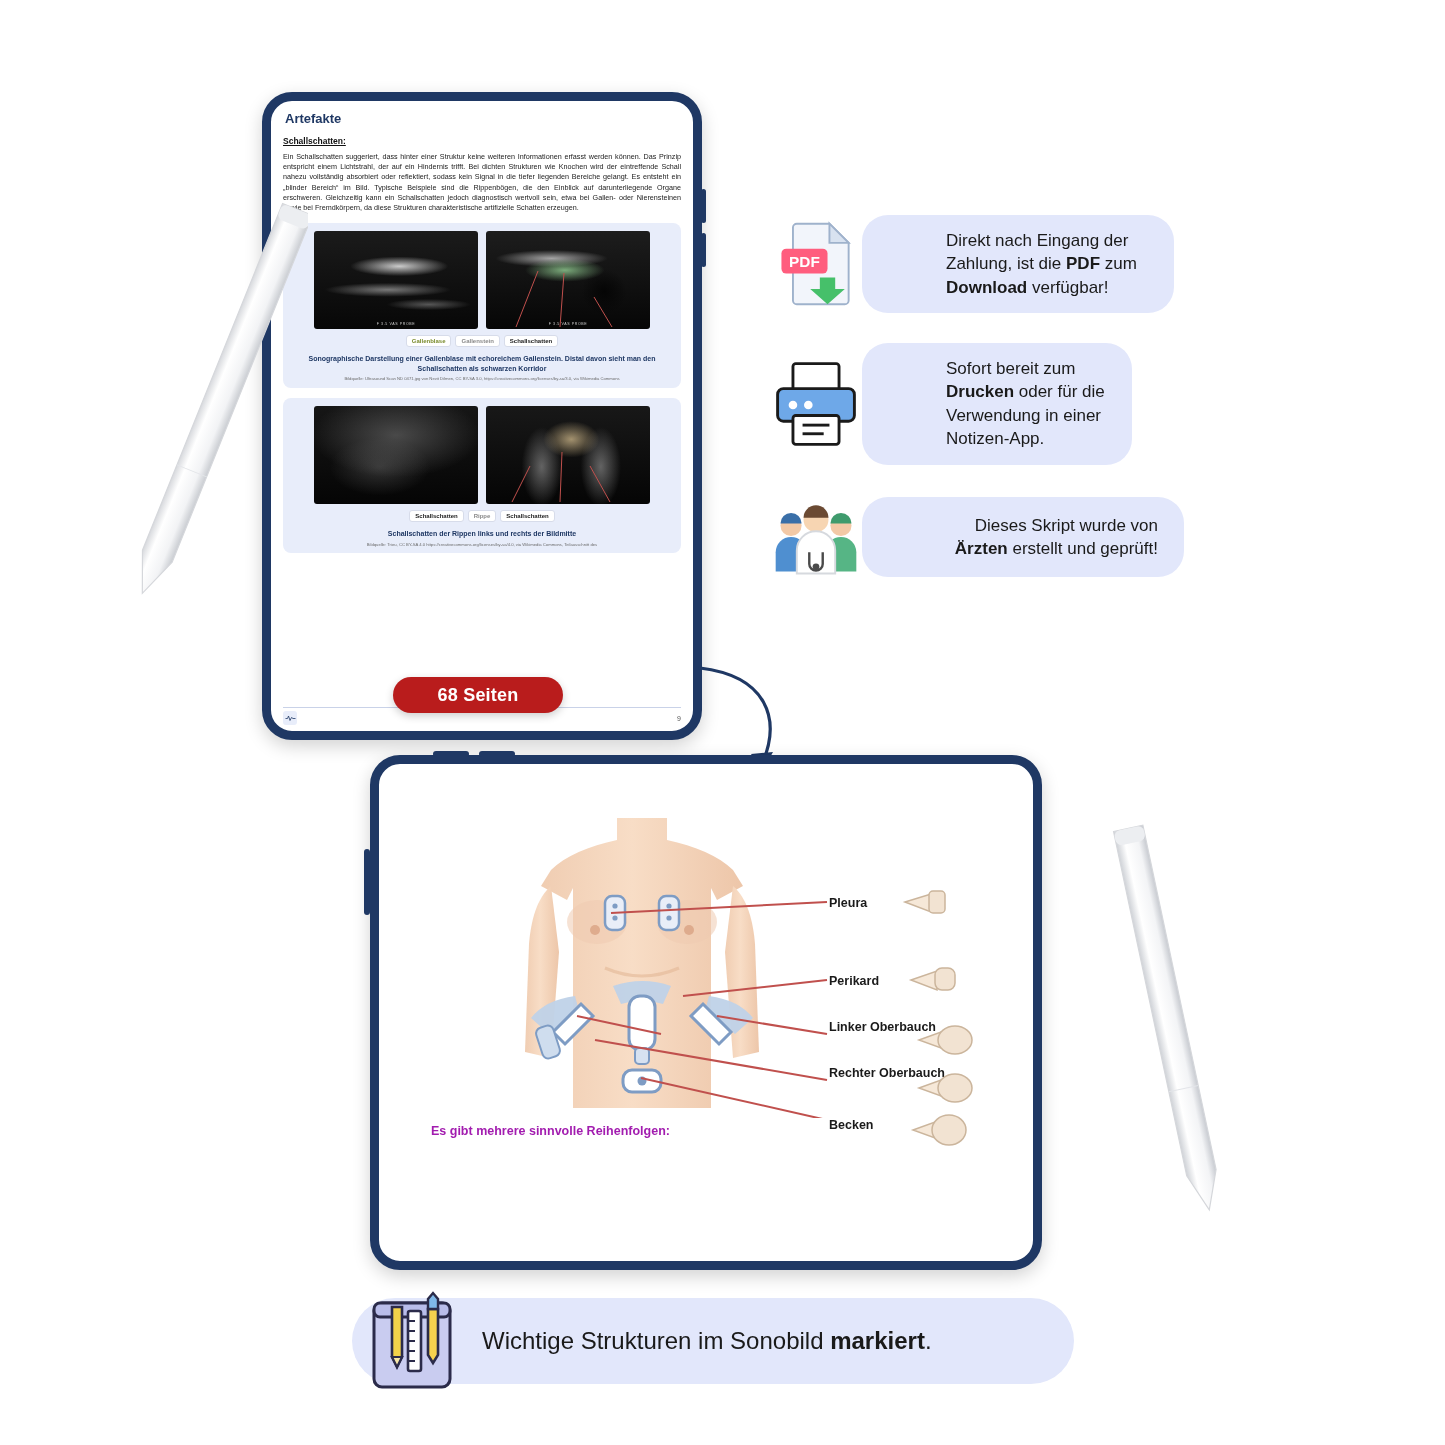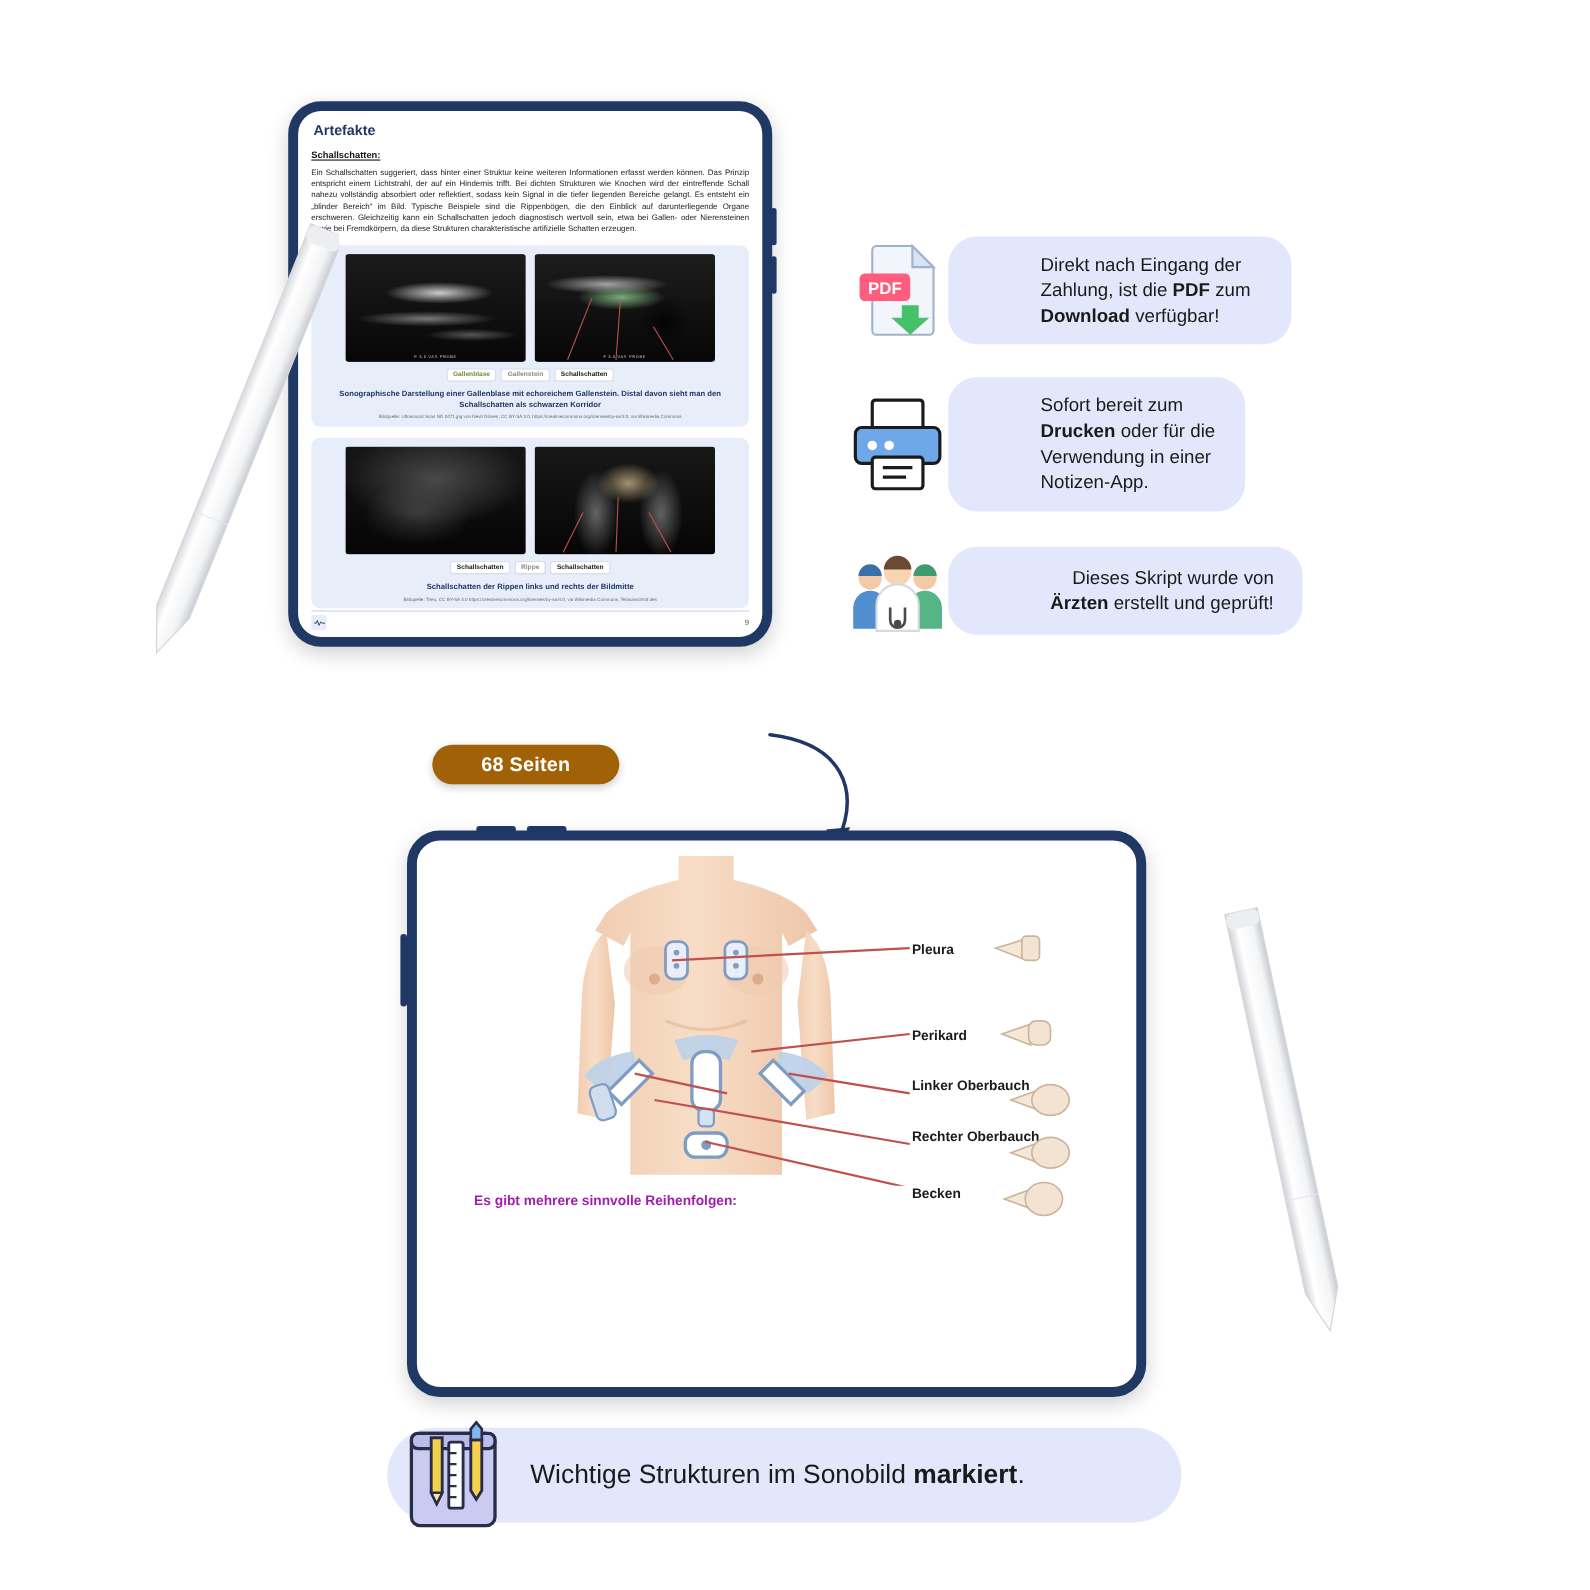--- a/index.html
+++ b/index.html
@@ -28,21 +28,21 @@
     position: absolute;
     background: #1f3864;
     border-radius: 3px;
   }
 
   
   #tablet-top {
     left: 262px;
     top: 92px;
     width: 440px;
-    height: 496px;
+    height: 648px;
   }
   #tablet-top .page {
     position: absolute;
     inset: 0;
     padding: 10px 12px 0 12px;
     box-sizing: border-box;
     overflow: hidden;
   }
   .page-title {
     color: #1f3864;
@@ -173,21 +173,21 @@
     display: flex; align-items: center; justify-content: center;
   }
   .page-num { font-size: 7px; color: #555; }
 
   .pages-badge {
     position: absolute;
     left: 393px;
     top: 677px;
     width: 170px;
     height: 36px;
-    background: #a16207;
+    background: #b91c1c;
     border-radius: 18px;
     color: #fff;
     font-size: 18px;
     font-weight: bold;
     display: flex;
     align-items: center;
     justify-content: center;
     box-shadow: 0 3px 8px rgba(0,0,0,.2);
     letter-spacing: .2px;
   }
@@ -198,20 +198,21 @@
     top: 755px;
     width: 672px;
     height: 515px;
   }
   #tablet-bottom .page {
     position: absolute;
     inset: 0;
     overflow: hidden;
     padding: 14px 20px;
     box-sizing: border-box;
+    margin-top: 40px;
   }
   .torso-wrap {
     position: relative;
     height: 300px;
   }
   .torso {
     position: absolute;
     left: 78px;
     top: 0;
     width: 330px;

